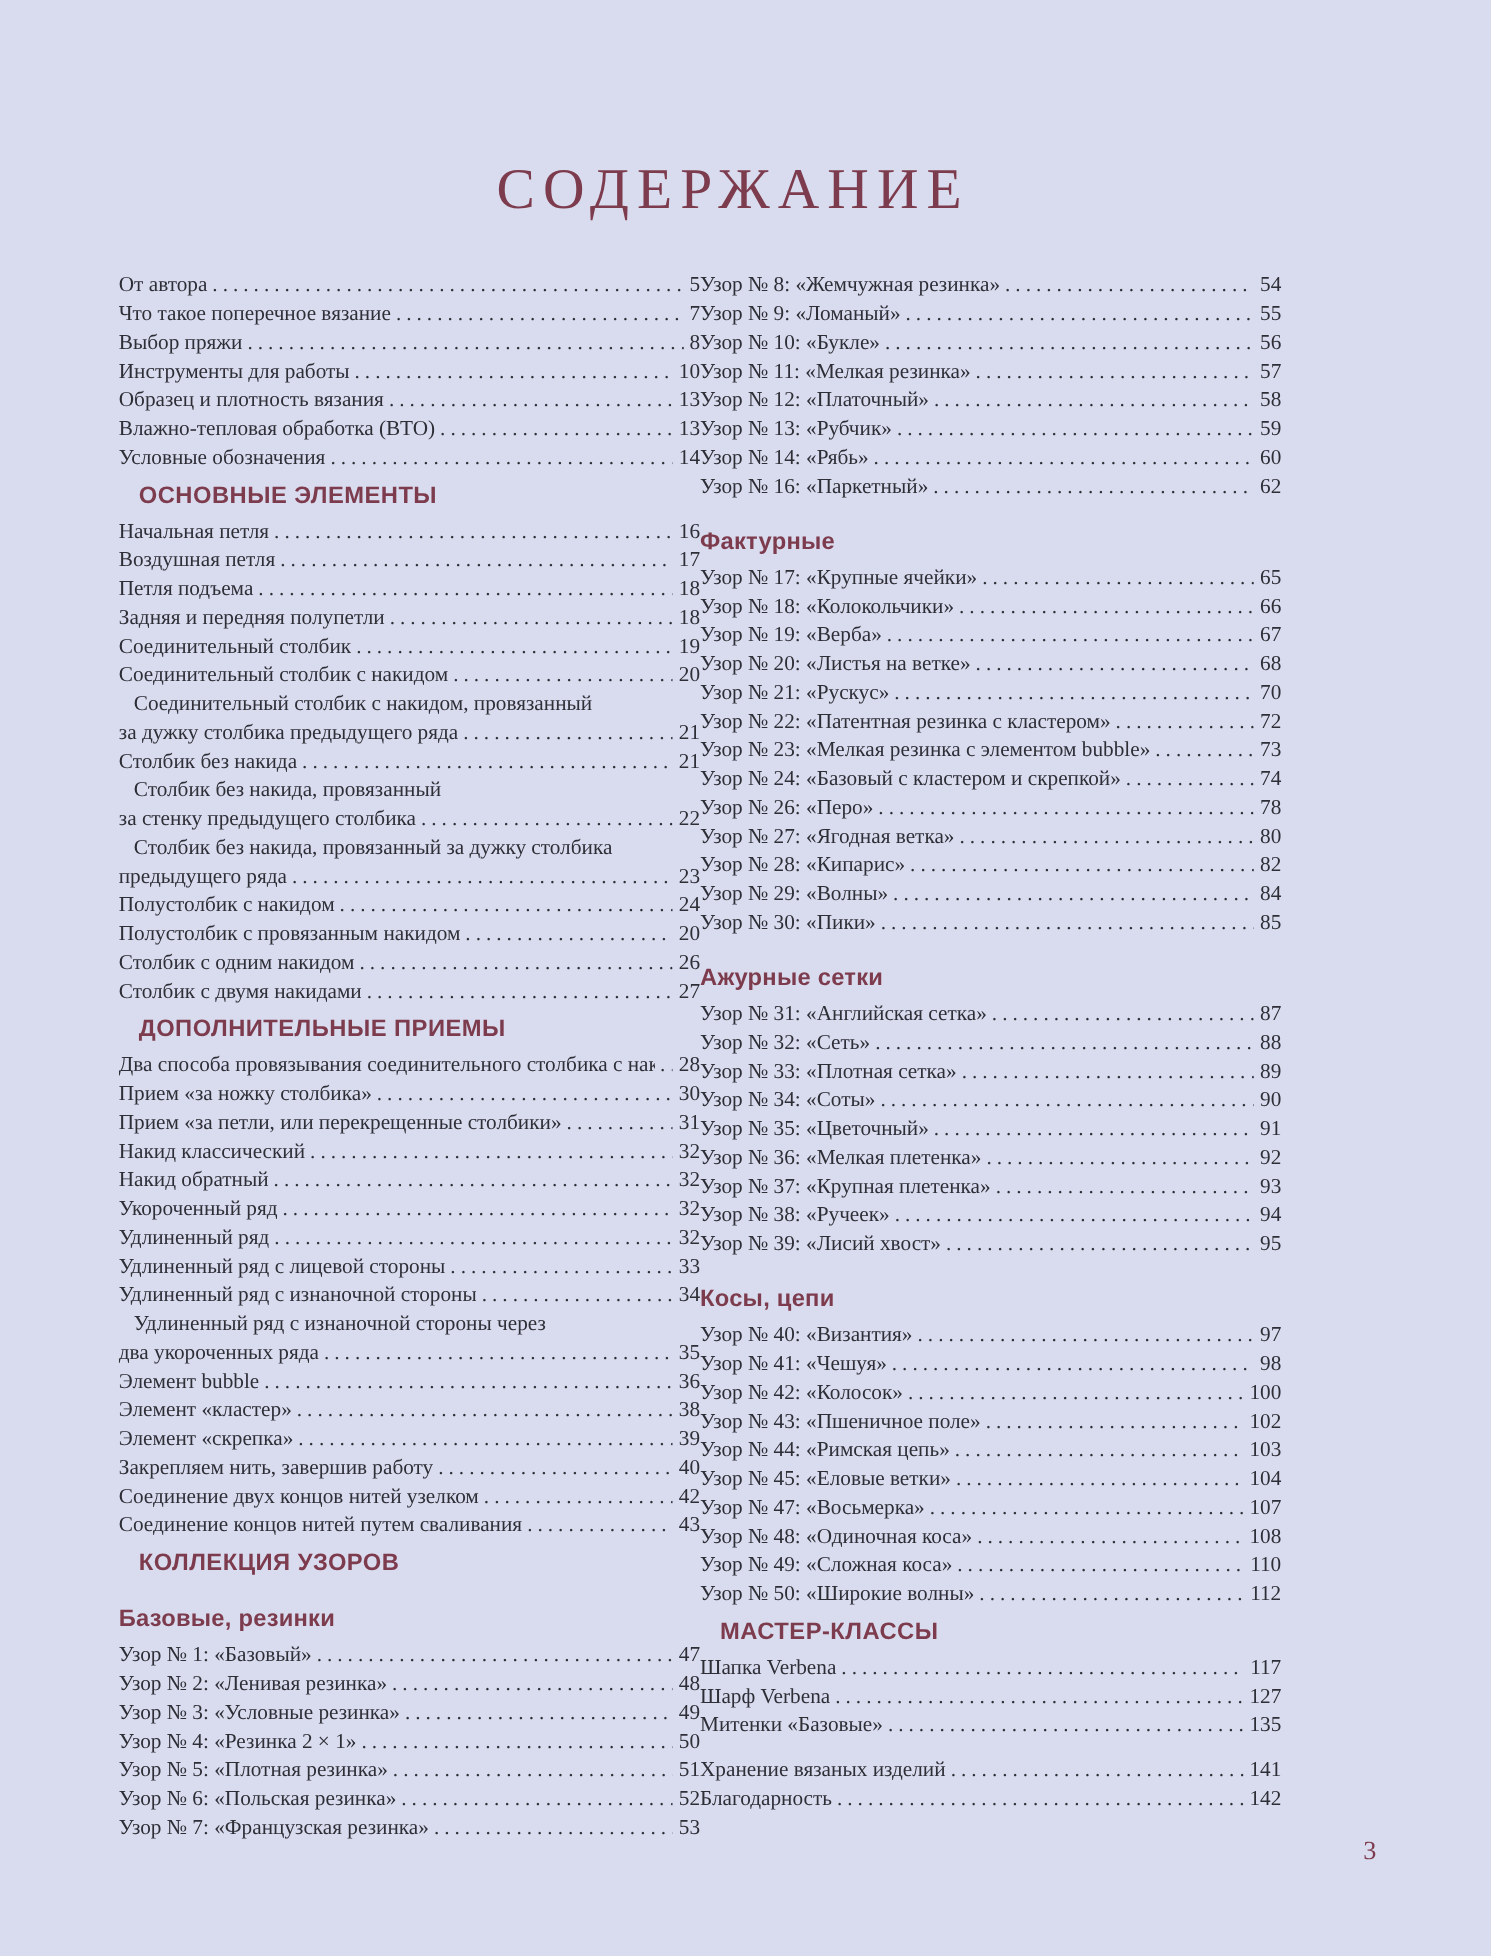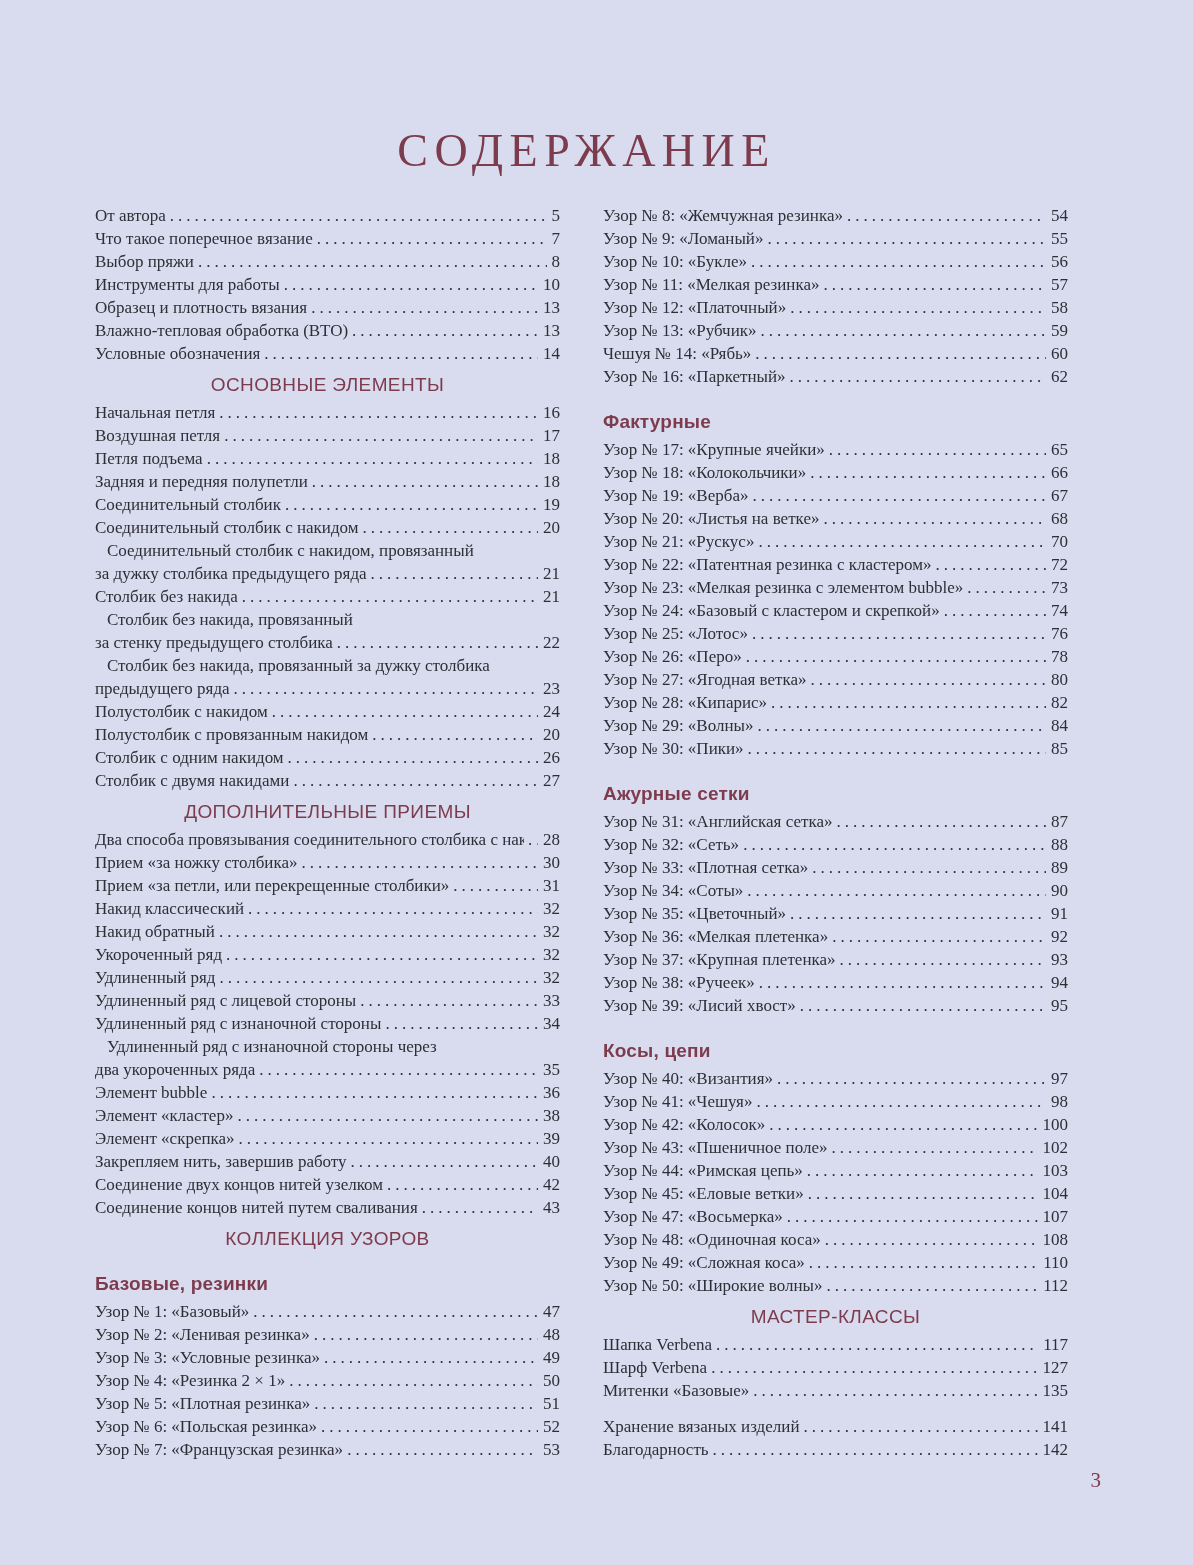--- a/index.html
+++ b/index.html
@@ -19,32 +19,31 @@
   .title{
     position:absolute;top:124px;left:95px;width:983px;
     margin:0;text-align:center;
     font-family:"Liberation Serif", serif;
     font-weight:400;
     font-size:46px;
     letter-spacing:0.14em;
     color:var(--accent);
   }
   .content{
-    position:absolute;top:204px;left:95px;
-    display:flex;gap:43px;
+    position:absolute;top:216px;left:95px;
+    display:flex;
   }
   .col{width:465px;}
   .h1{
     font-family:"Liberation Sans", sans-serif;
-    font-weight:400;
+    font-weight:700;
     font-size:19px;
     letter-spacing:0.02em;
     color:var(--accent);
     margin:9px 16px 5px;
-    text-align:center;
   }
   .h2{
     font-family:"Liberation Sans", sans-serif;
     font-weight:600;
     font-size:19px;
     letter-spacing:0.01em;
     color:var(--accent);
     margin:23px 0 5px;
   }
   .entry{font-size:17px;line-height:23px;}
@@ -431,21 +430,21 @@
         </div>
         <div class="entry">
           <div class="entry-row">
             <span class="label">Узор № 13: «Рубчик»</span>
             <span class="dots"></span>
             <span class="pagenum">59</span>
           </div>
         </div>
         <div class="entry">
           <div class="entry-row">
-            <span class="label">Чешуя № 14: «Рябь»</span>
+            <span class="label">Узор № 14: «Рябь»</span>
             <span class="dots"></span>
             <span class="pagenum">60</span>
           </div>
         </div>
         <div class="entry">
           <div class="entry-row">
             <span class="label">Узор № 16: «Паркетный»</span>
             <span class="dots"></span>
             <span class="pagenum">62</span>
           </div>
@@ -498,27 +497,20 @@
             <span class="label">Узор № 23: «Мелкая резинка с элементом bubble»</span>
             <span class="dots"></span>
             <span class="pagenum">73</span>
           </div>
         </div>
         <div class="entry">
           <div class="entry-row">
             <span class="label">Узор № 24: «Базовый с кластером и скрепкой»</span>
             <span class="dots"></span>
             <span class="pagenum">74</span>
-          </div>
-        </div>
-        <div class="entry">
-          <div class="entry-row">
-            <span class="label">Узор № 25: «Лотос»</span>
-            <span class="dots"></span>
-            <span class="pagenum">76</span>
           </div>
         </div>
         <div class="entry">
           <div class="entry-row">
             <span class="label">Узор № 26: «Перо»</span>
             <span class="dots"></span>
             <span class="pagenum">78</span>
           </div>
         </div>
         <div class="entry">

